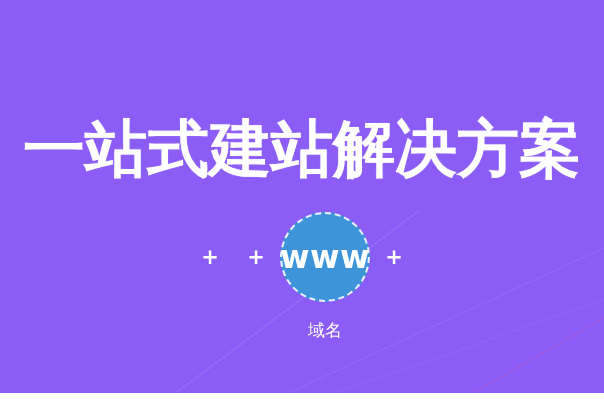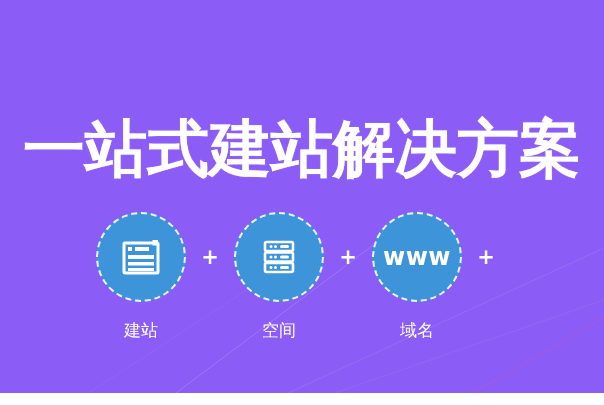--- a/index.html
+++ b/index.html
@@ -80,21 +80,21 @@
     align-items: center;
     justify-content: center;
   }
 
   .circle svg { display: block; }
 
   .www-text {
     color: #ffffff;
     font-family: "DejaVu Sans", "Liberation Sans", sans-serif;
     font-weight: 700;
-    font-size: 24px;
+    font-size: 32px;
     letter-spacing: 0.5px;
     line-height: 1;
   }
 
   .step-label {
     margin-top: 20px;
     color: #ffffff;
     font-family: "DejaVu Sans", "Liberation Sans", sans-serif;
     font-weight: 400;
     font-size: 17px;
@@ -128,60 +128,23 @@
       <line x1="604" y1="318" x2="452" y2="405" stroke="#e85a9c" stroke-opacity="0.30" stroke-width="1"></line>
       <line x1="604" y1="300" x2="300" y2="405" stroke="#ffffff" stroke-opacity="0.07" stroke-width="1"></line>
       <line x1="70" y1="405" x2="330" y2="236" stroke="#ffffff" stroke-opacity="0.06" stroke-width="1"></line>
     </svg>
   </div>
 
   <div class="headline">一站式建站解决方案</div>
 
   <div class="steps">
 
-    <div class="step">
-      <div class="circle">
-        <span>
-          <svg width="40" height="40" viewBox="0 0 40 40" xmlns="http://www.w3.org/2000/svg">
-            <rect x="3" y="6" width="34" height="30" rx="1" fill="none" stroke="#ffffff" stroke-width="3"></rect>
-            <rect x="7" y="10" width="4" height="4" fill="#ffffff"></rect>
-            <rect x="14" y="10" width="14" height="4" fill="#ffffff"></rect>
-            <rect x="31.5" y="3" width="5.5" height="5.5" fill="#ffffff"></rect>
-            <rect x="7" y="18" width="26" height="4" fill="#ffffff"></rect>
-            <rect x="7" y="25" width="26" height="3.5" fill="#ffffff"></rect>
-            <rect x="7" y="31" width="26" height="3" fill="#ffffff"></rect>
-          </svg>
-        </span>
-      </div>
-      <div class="step-label">建站</div>
-    </div>
 
     <div class="plus">+</div>
 
-    <div class="step">
-      <div class="circle">
-        <span>
-          <svg width="40" height="40" viewBox="0 0 40 40" xmlns="http://www.w3.org/2000/svg">
-            <rect x="6" y="5" width="28" height="9" rx="1.5" fill="none" stroke="#ffffff" stroke-width="2.6"></rect>
-            <circle cx="12" cy="9.5" r="1.5" fill="#ffffff"></circle>
-            <circle cx="16.5" cy="9.5" r="1.5" fill="#ffffff"></circle>
-            <rect x="21" y="8" width="9" height="3" rx="1.5" fill="#ffffff"></rect>
-            <rect x="6" y="15.5" width="28" height="9" rx="1.5" fill="none" stroke="#ffffff" stroke-width="2.6"></rect>
-            <circle cx="12" cy="20" r="1.5" fill="#ffffff"></circle>
-            <circle cx="16.5" cy="20" r="1.5" fill="#ffffff"></circle>
-            <rect x="21" y="18.5" width="9" height="3" rx="1.5" fill="#ffffff"></rect>
-            <rect x="6" y="26" width="28" height="9" rx="1.5" fill="none" stroke="#ffffff" stroke-width="2.6"></rect>
-            <circle cx="12" cy="30.5" r="1.5" fill="#ffffff"></circle>
-            <circle cx="16.5" cy="30.5" r="1.5" fill="#ffffff"></circle>
-            <rect x="21" y="29" width="9" height="3" rx="1.5" fill="#ffffff"></rect>
-          </svg>
-        </span>
-      </div>
-      <div class="step-label">空间</div>
-    </div>
 
     <div class="plus">+</div>
 
     <div class="step">
       <div class="circle">
         <span class="www-text">www</span>
       </div>
       <div class="step-label">域名</div>
     </div>
 

